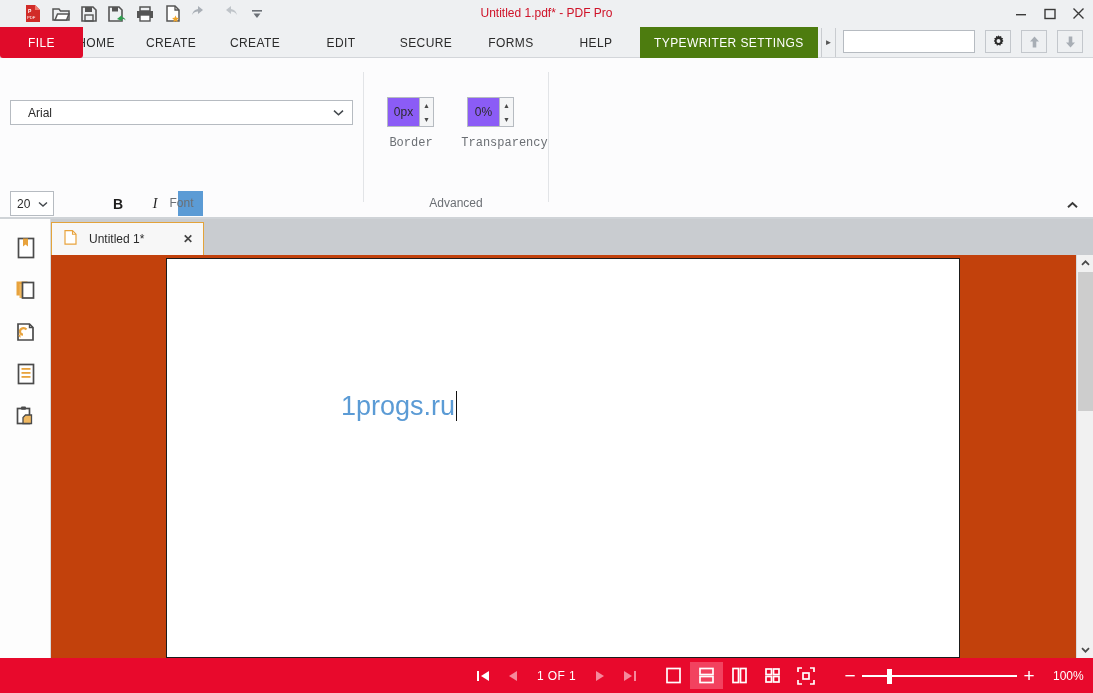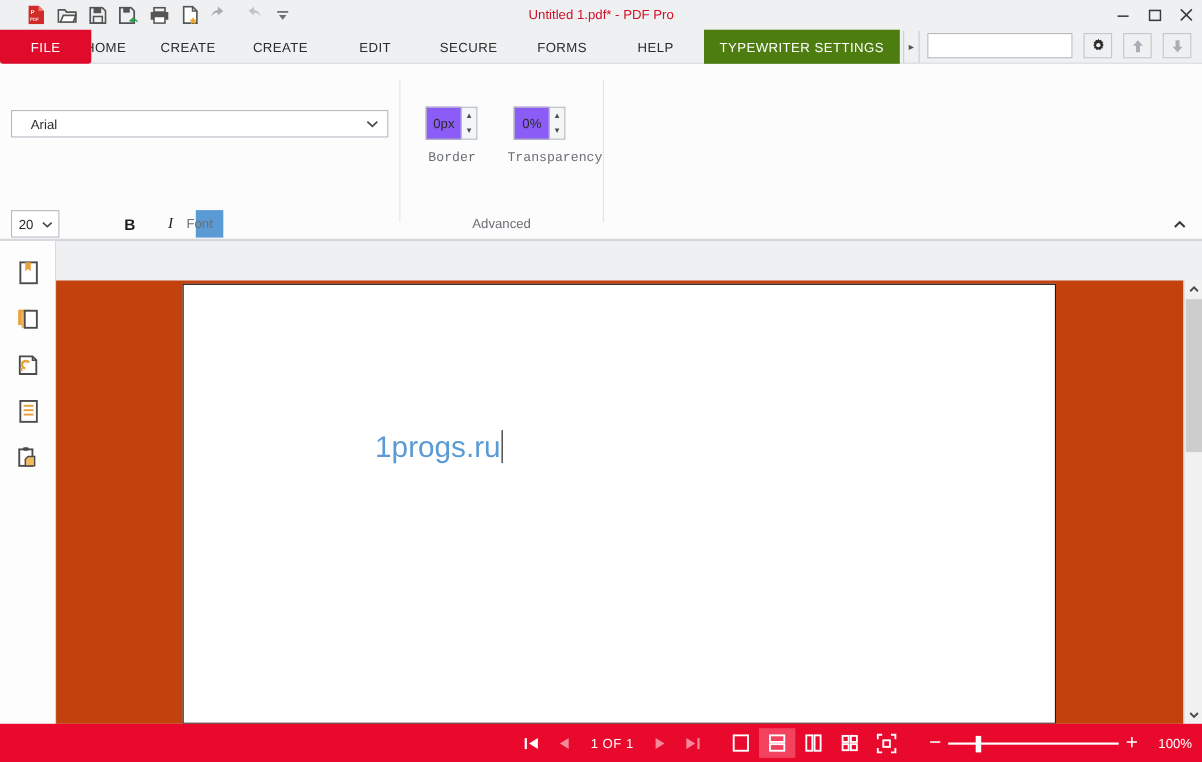--- a/index.html
+++ b/index.html
@@ -451,20 +451,32 @@
 
     <div class="collapse-chev">
       <svg width="13" height="8" viewBox="0 0 13 8">
           <path d="M2 6.3L6.5 2 11 6.3" fill="none" stroke="#3a3a3a" stroke-width="1.9"></path>
         </svg>
     </div>
   </div>
 
   <div class="sep-line"></div>
 
+  <div class="doctabbar">
+    <div class="doctab">
+      <span class="ficon">
+        <svg width="13" height="15" viewBox="0 0 13 15">
+          <path d="M1 .7h7.5L12 4.2v10H1z" fill="#fff" stroke="#e8a33d" stroke-width="1.2"></path>
+          <path d="M8.5.7v3.5H12" fill="none" stroke="#e8a33d" stroke-width="1.1"></path>
+        </svg>
+      </span>
+      <span class="lbl">Untitled 1*</span>
+      <span class="x">✕</span>
+    </div>
+  </div>
 
   <div class="sidebar">
     <div class="sb-item" style="top:14px;">
       <svg width="20" height="22" viewBox="0 0 20 22">
         <rect x="2.5" y="1.5" width="15" height="19" fill="#fff" stroke="#4b4b4b" stroke-width="1.7"></rect>
         <path d="M7 1.5h5v8l-2.5-2L7 9.5z" fill="#e8a33d"></path>
       </svg>
     </div>
     <div class="sb-item" style="top:56px;">
       <svg width="21" height="22" viewBox="0 0 21 22">

